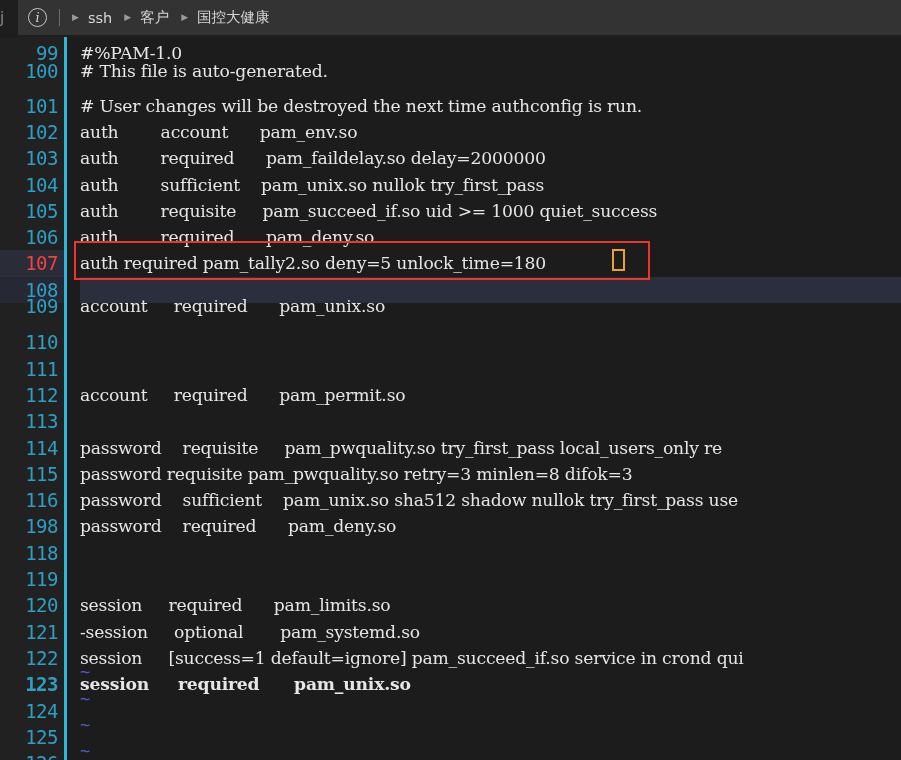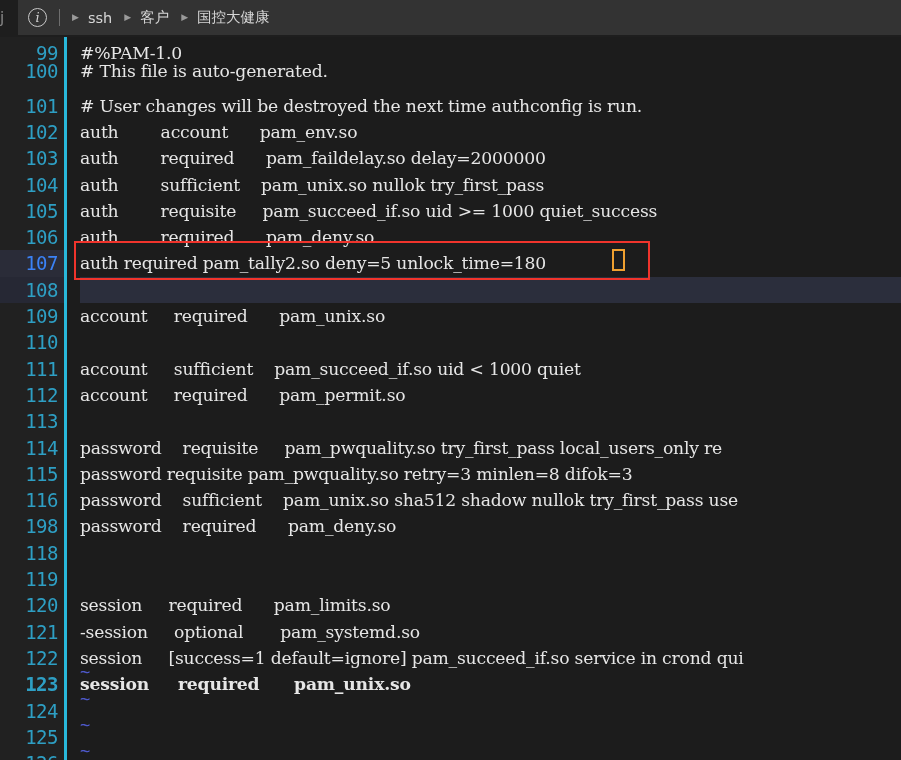--- a/index.html
+++ b/index.html
@@ -243,39 +243,38 @@
       <div class="row" style="top: 160.8px;">
         <div class="lineno">105</div>
         <div class="code">auth        requisite     pam_succeed_if.so uid &gt;= 1000 quiet_success</div>
       </div>
       <div class="row" style="top: 187.1px;">
         <div class="lineno">106</div>
         <div class="code">auth        required      pam_deny.so</div>
       </div>
       <div class="row cur" style="top: 213.4px;">
         <div class="gutterhl"></div>
-        <div class="lineno" style="color: #3b82f6;">107</div>
+        <div class="lineno" style="color: #ef4444;">107</div>
         <div class="code">auth required pam_tally2.so deny=5 unlock_time=180</div>
       </div>
       <div class="row sel" style="top: 239.7px;">
         <div class="gutterhl"></div>
         <div class="selhl"></div>
         <div class="lineno">108</div>
         <div class="code"></div>
       </div>
-      <div class="row" style="top: 266px;">
+      <div class="row" style="top: 256px;">
         <div class="lineno">109</div>
         <div class="code">account     required      pam_unix.so</div>
       </div>
       <div class="row" style="top: 292.3px;">
         <div class="lineno">110</div>
       </div>
       <div class="row" style="top: 318.6px;">
         <div class="lineno">111</div>
-        <div class="code">account     sufficient    pam_succeed_if.so uid &lt; 1000 quiet</div>
       </div>
       <div class="row" style="top: 344.9px;">
         <div class="lineno">112</div>
         <div class="code">account     required      pam_permit.so</div>
       </div>
       <div class="row" style="top: 371.2px;">
         <div class="lineno">113</div>
         <div class="code"></div>
       </div>
       <div class="row" style="top: 397.5px;">

